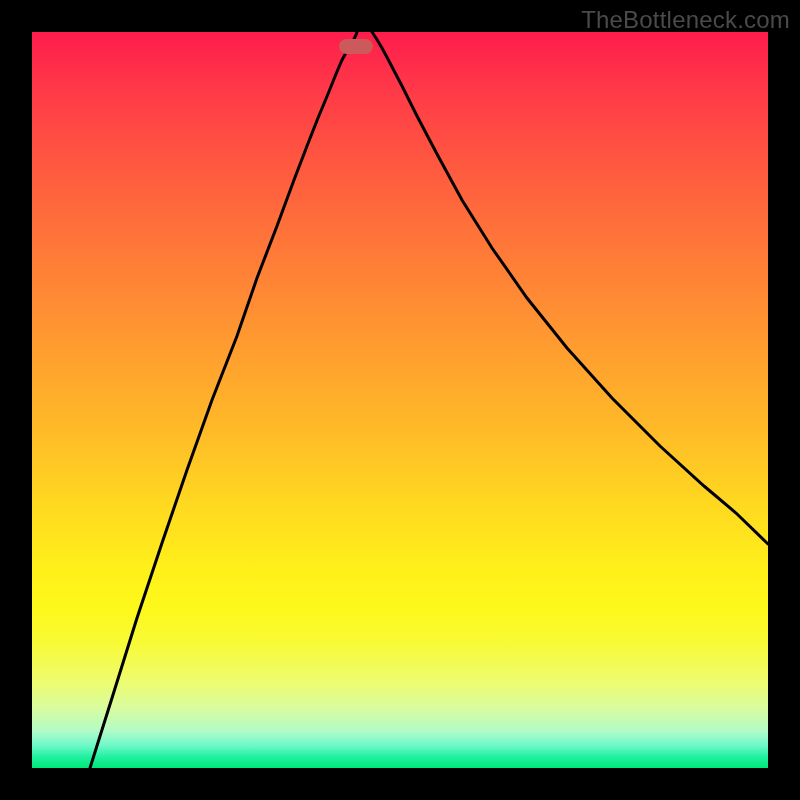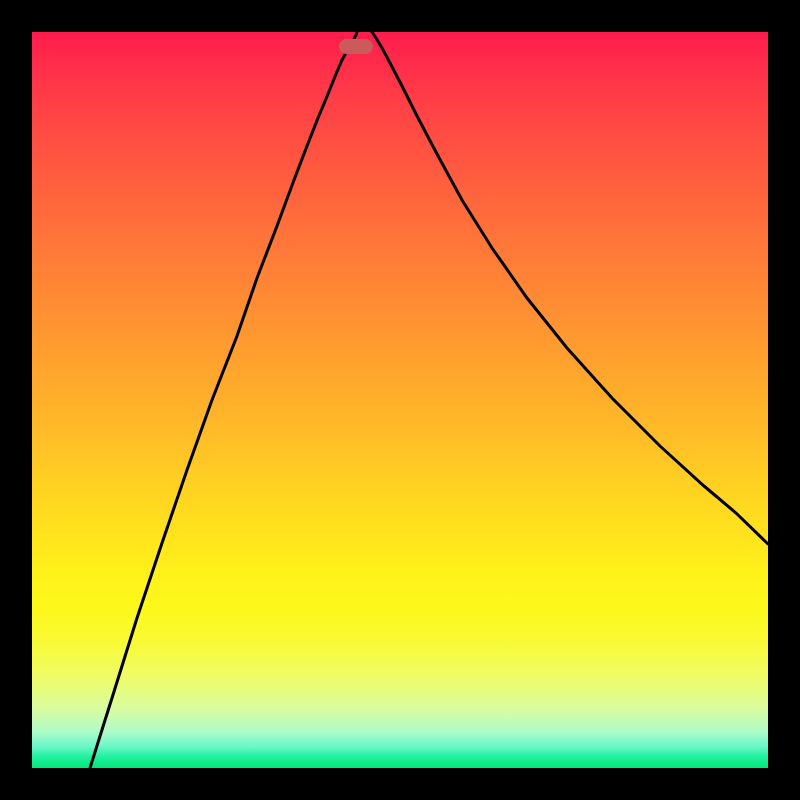--- a/index.html
+++ b/index.html
@@ -75,13 +75,14 @@
 
 <div class="frame">
   <div class="plot-area">
     <div class="gradient-bg"></div>
     <svg class="curve" width="736" height="736" viewBox="0 0 736 736">
       <path id="left-path" fill="none" stroke="#000" stroke-width="3" stroke-linecap="round" d="M58 736 L80 666 L105 586 L130 511 L155 438 L180 368 L205 304 L225 246 L245 194 L262 148 L275 114 L286 86 L296 62 L304 42 L310 28 L315 19 L319 12 L322 7 L324 3 L325 0"></path>
       <path id="right-path" fill="none" stroke="#000" stroke-width="3" stroke-linecap="round" d="M340 0 L344 6 L350 16 L358 31 L370 54 L385 84 L405 122 L430 168 L460 216 L495 266 L535 316 L580 366 L628 414 L672 454 L704 481 L736 512"></path>
     </svg>
     <div class="marker" id="marker" style="left: 307px; top: 7px;"></div>
   </div>
+  <div class="watermark">TheBottleneck.com</div>
 </div>
 
 </body></html>

